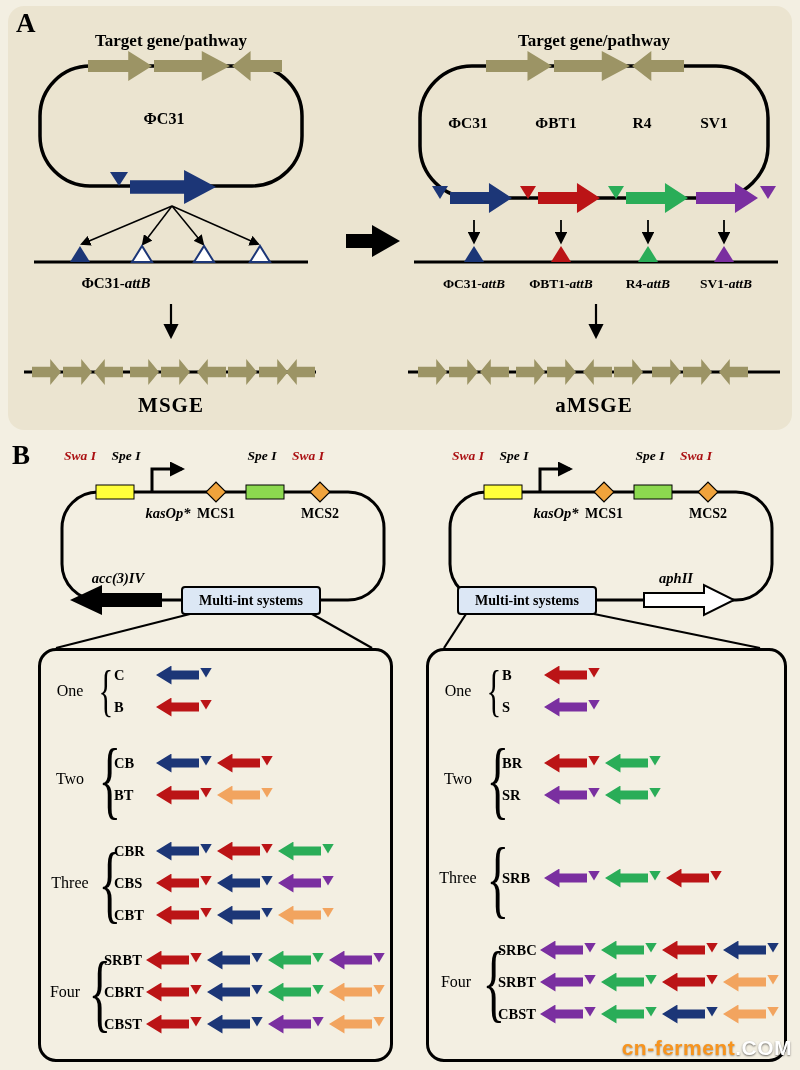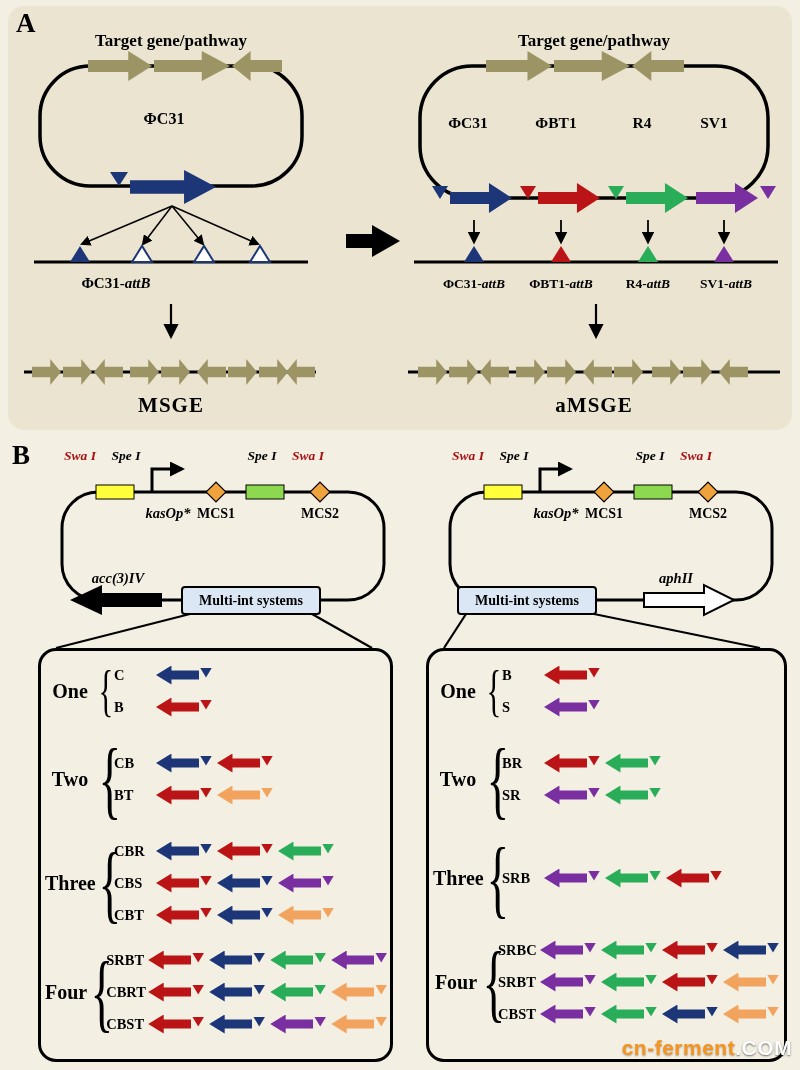--- a/index.html
+++ b/index.html
@@ -13,21 +13,21 @@
   .b{font-weight:bold;}
   .mid{text-anchor:middle;}
   .ital{font-style:italic;}
   .site-red{fill:#ab1113;}
   
   .combo-box{position:absolute;top:212px;height:400px;border:3px solid #000;border-radius:18px;
              padding:8px 0 0 4px;box-sizing:content-box;}
   .combo-left{left:38px;width:345px;}
   .combo-right{left:426px;width:351px;}
   .combo-group{display:flex;align-items:center;margin-bottom:13px;}
-  .group-name{width:50px;text-align:center;font-weight:bold;font-size:20px;color:#000;}
+  .group-name{width:50px;text-align:center;font-weight:normal;font-size:16px;color:#000;}
   .brace{width:16px;text-align:center;font-family:"Liberation Serif",serif;color:#000;
          transform:scaleX(.55);line-height:1;}
   .brace-2{font-size:56px;}
   .brace-3{font-size:86px;}
   .items{display:flex;flex-direction:column;margin-left:3px;}
   .combo-row{height:32px;display:flex;align-items:center;}
   .combo-label{width:42px;font-weight:bold;font-size:14.5px;color:#000;}
   .arrow-seq{display:flex;align-items:flex-start;}
   .gene-unit{display:flex;align-items:flex-start;margin-right:5px;}
   .gene-arrow{display:inline-block;width:43px;height:19px;

